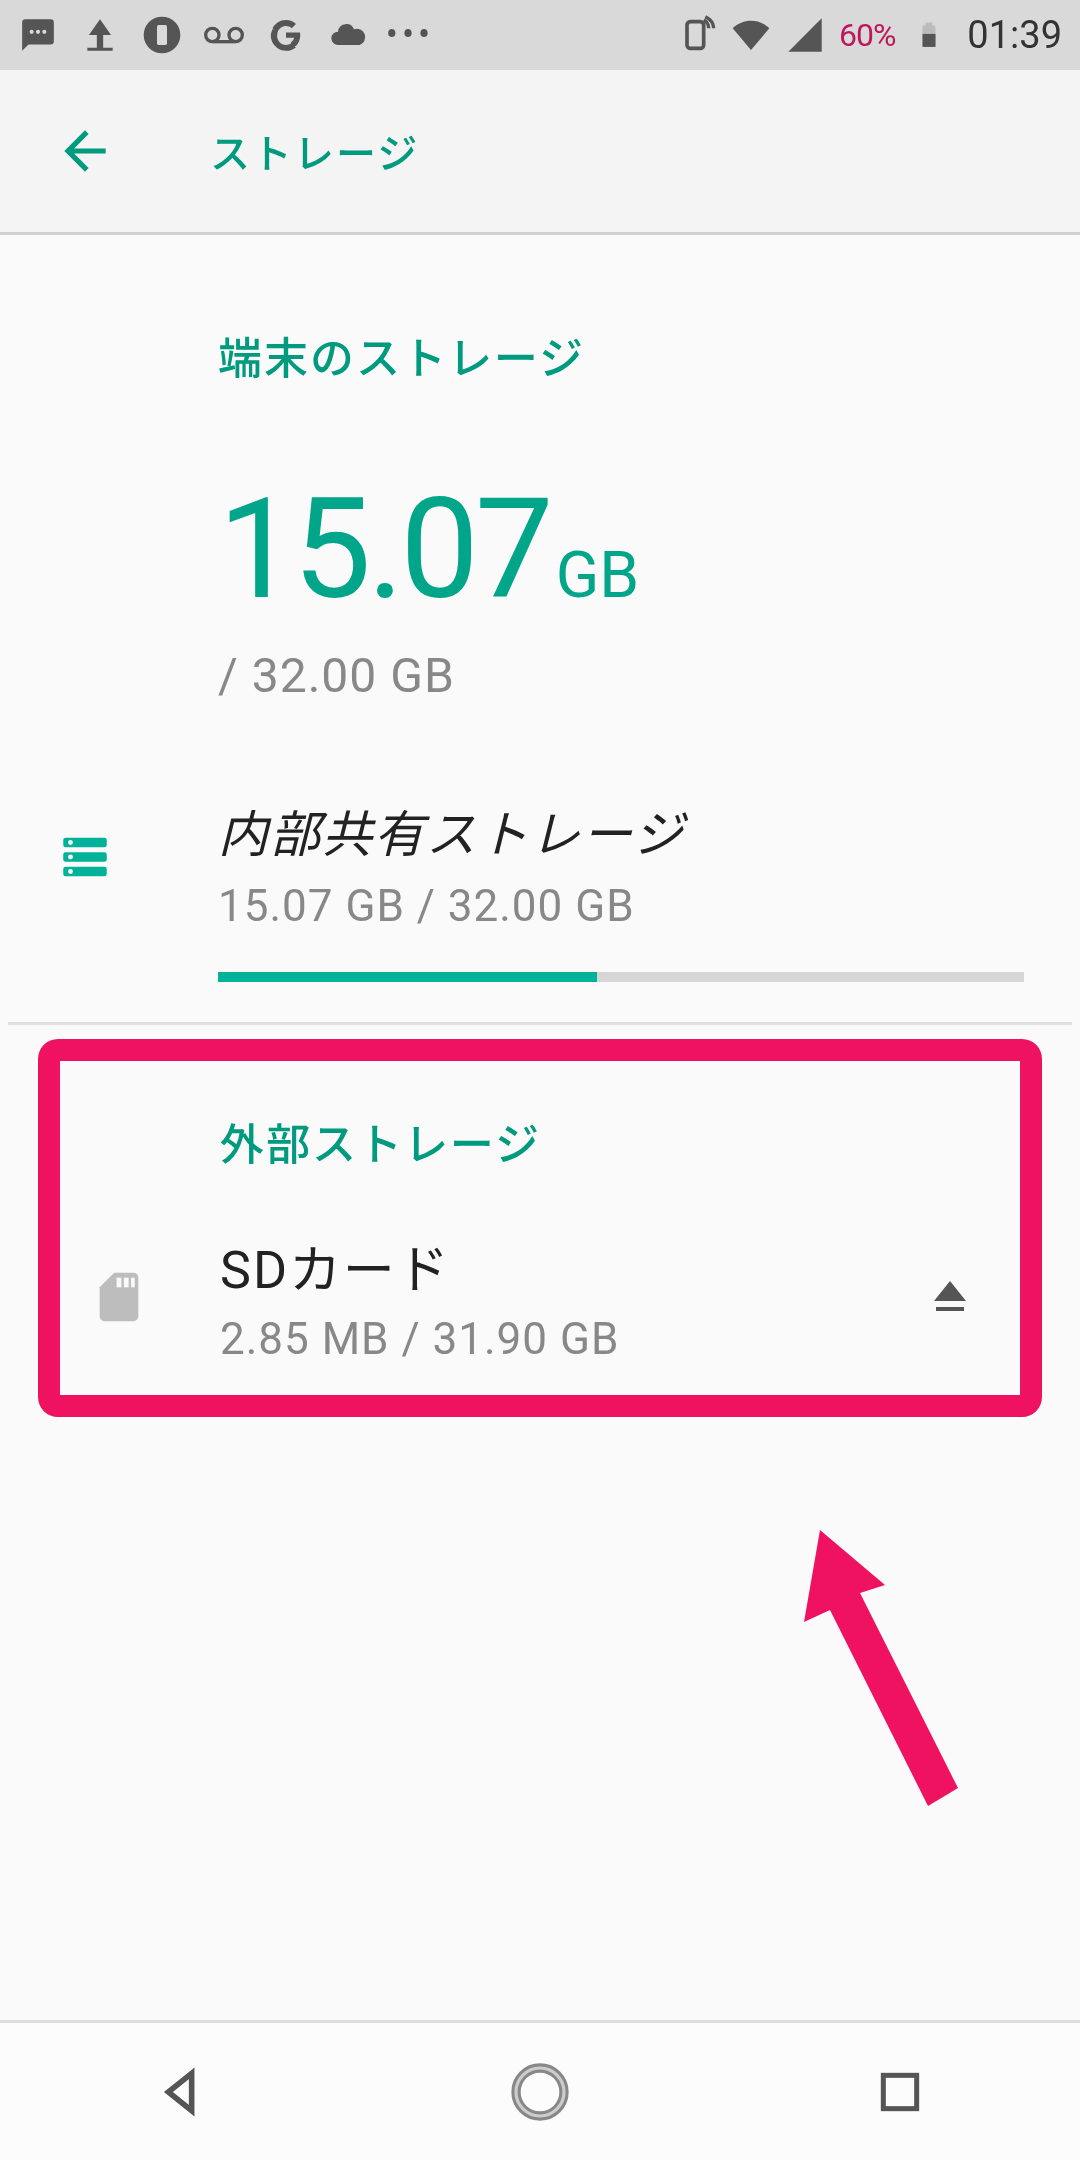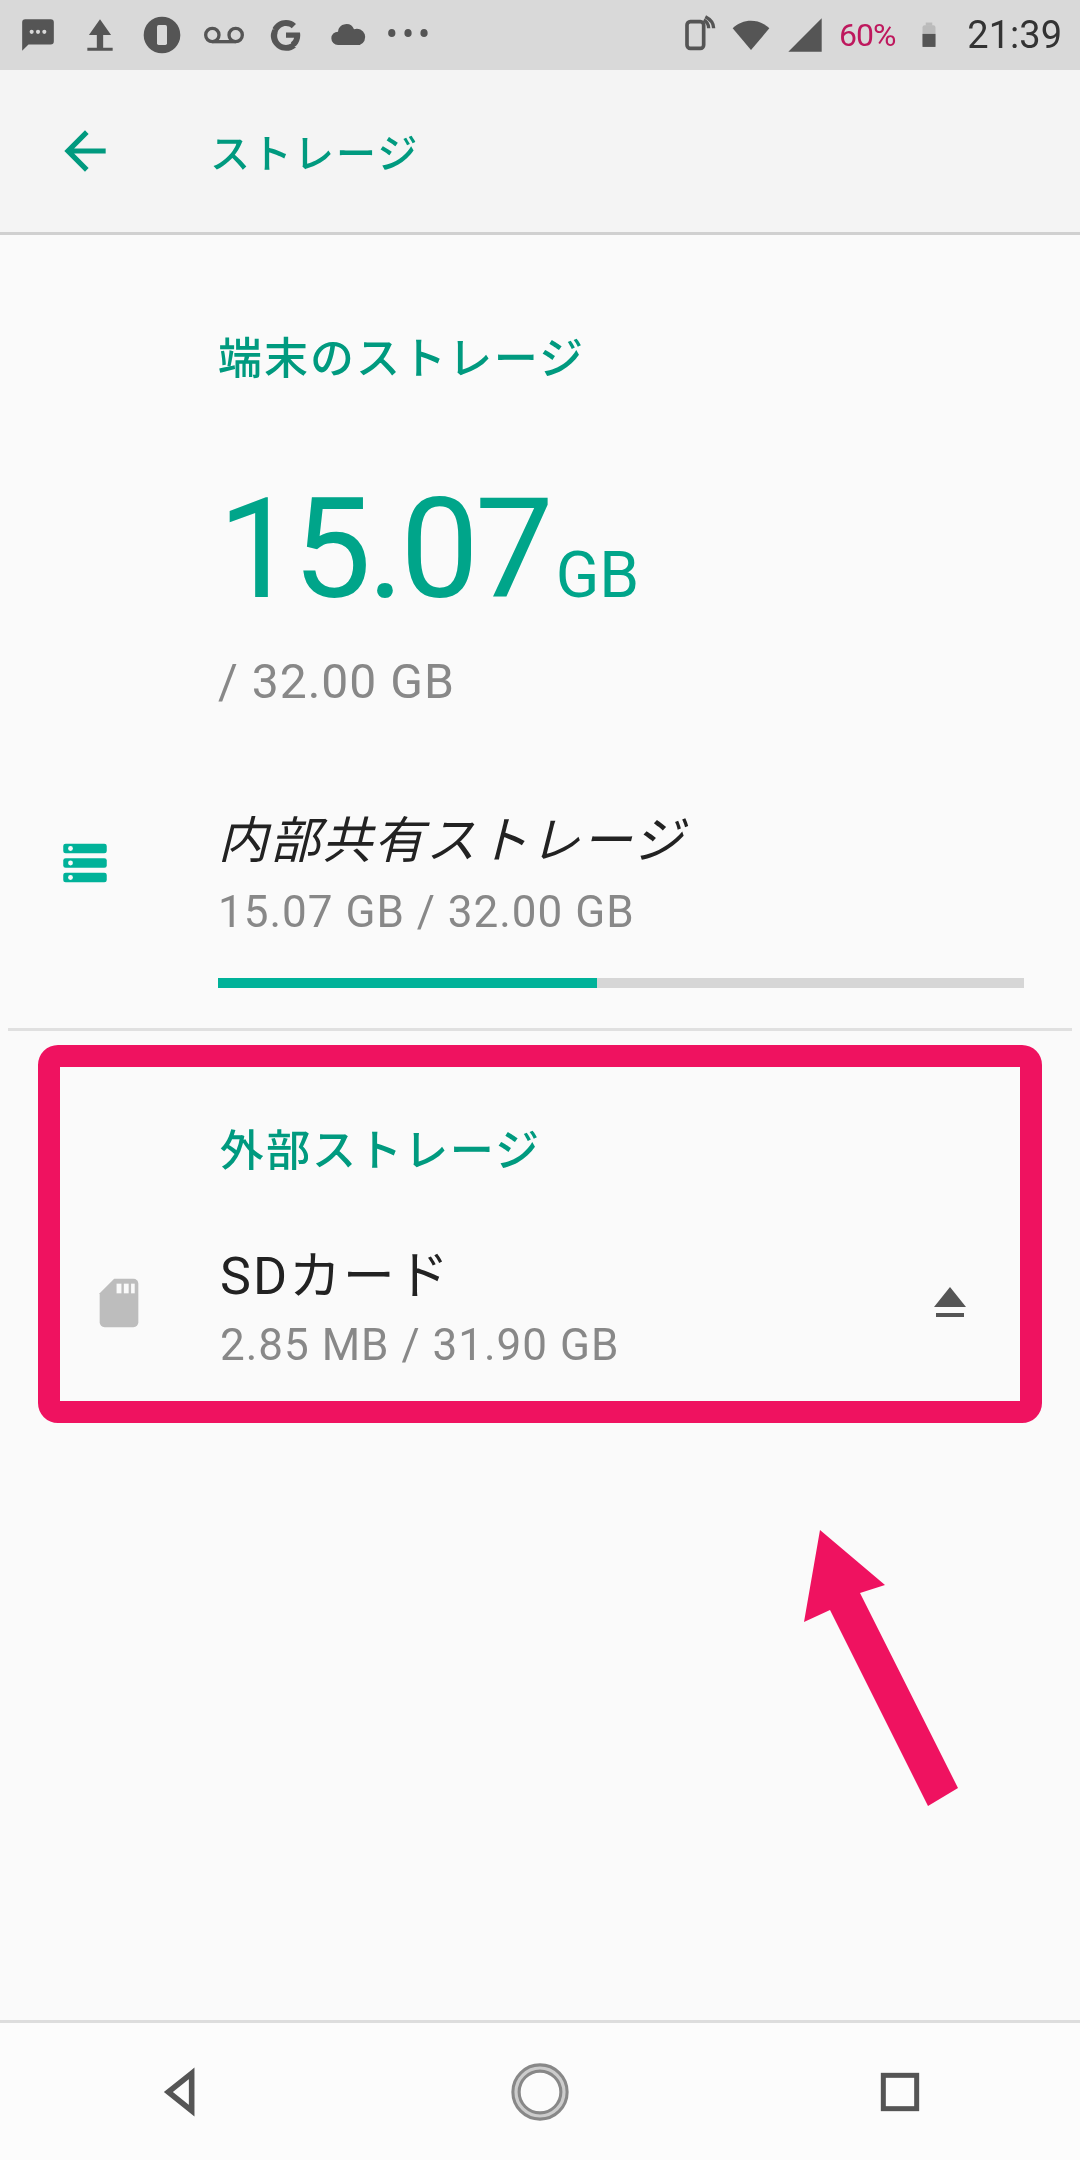--- a/index.html
+++ b/index.html
@@ -16,21 +16,21 @@
     height: 165px; background:#f4f4f4; display:flex; align-items:center; padding-left:50px;
     border-bottom:3px solid #d0d0d0;
   }
   .back-arrow { width:70px; height:70px; display:flex; align-items:center; justify-content:center; fill:#009a7f; }
   .title { color:#009a7f; font-size:40px; font-weight:500; margin-left:90px; letter-spacing:2px;}
   .content { padding: 8px; }
   .section-header { color:#009a7f; font-size:44px; font-weight:500; padding:80px 0 10px 210px; letter-spacing:2px;}
   .device-big { padding: 70px 0 0 210px;}
   .big-num { color:#00a58a; font-size:140px; font-weight:400; letter-spacing:-4px; display:inline-block;}
   .big-unit { color:#00a58a; font-size:64px; font-weight:400; margin-left:6px;}
-  .sub-total { color:#888; font-size:48px; font-weight:400; margin-top:22px; letter-spacing:1px;}
+  .sub-total { color:#888; font-size:48px; font-weight:400; margin-top:16px; letter-spacing:1px;}
   .row { display:flex; align-items:flex-start; padding:0 48px; margin-top:90px; position:relative; }
   .row-icon { width:100px; display:flex; align-items:center; justify-content:flex-start; padding-top:34px; }
   .row-body { flex:1; padding-left:62px;}
   .row-title { font-size:50px; color:#222; letter-spacing:2px;font-style:italic;}
   .row-sub { font-size:44px; color:#888; margin-top:14px; letter-spacing:1px;}
   .progress-track { height:10px; background:#d6d6d6; margin-top:40px; width:100%; position:relative;}
   .progress-fill { height:10px; background:#00b299; }
   .divider { height:3px; background:#e0e0e0; margin-top:40px;}
   .ext-box {
     margin: 14px 30px 0 30px;
@@ -115,21 +115,21 @@
         </svg>
       </span>
     <span class="batt-text">60%</span>
     <span class="s-ico">
         <svg viewBox="0 0 24 24" width="26" height="44">
           <rect x="6" y="3" width="12" height="20" rx="2" fill="#bbb"></rect>
           <rect x="9" y="0.5" width="6" height="3" fill="#bbb"></rect>
           <rect x="6" y="11" width="12" height="12" rx="0 0 2 2" fill="#555"></rect>
         </svg>
       </span>
-    <span class="clock">21:39</span>
+    <span class="clock">01:39</span>
   </div>
 </div>
 
 <div class="app-bar">
   <div class="back-arrow">
     <svg viewBox="0 0 24 24" width="62" height="62">
         <path fill="#009a7f" d="M20 11H7.8l5.6-5.6L12 4l-8 8 8 8 1.4-1.4L7.8 13H20z"></path>
       </svg>
   </div>
   <div class="title">ストレージ</div>

